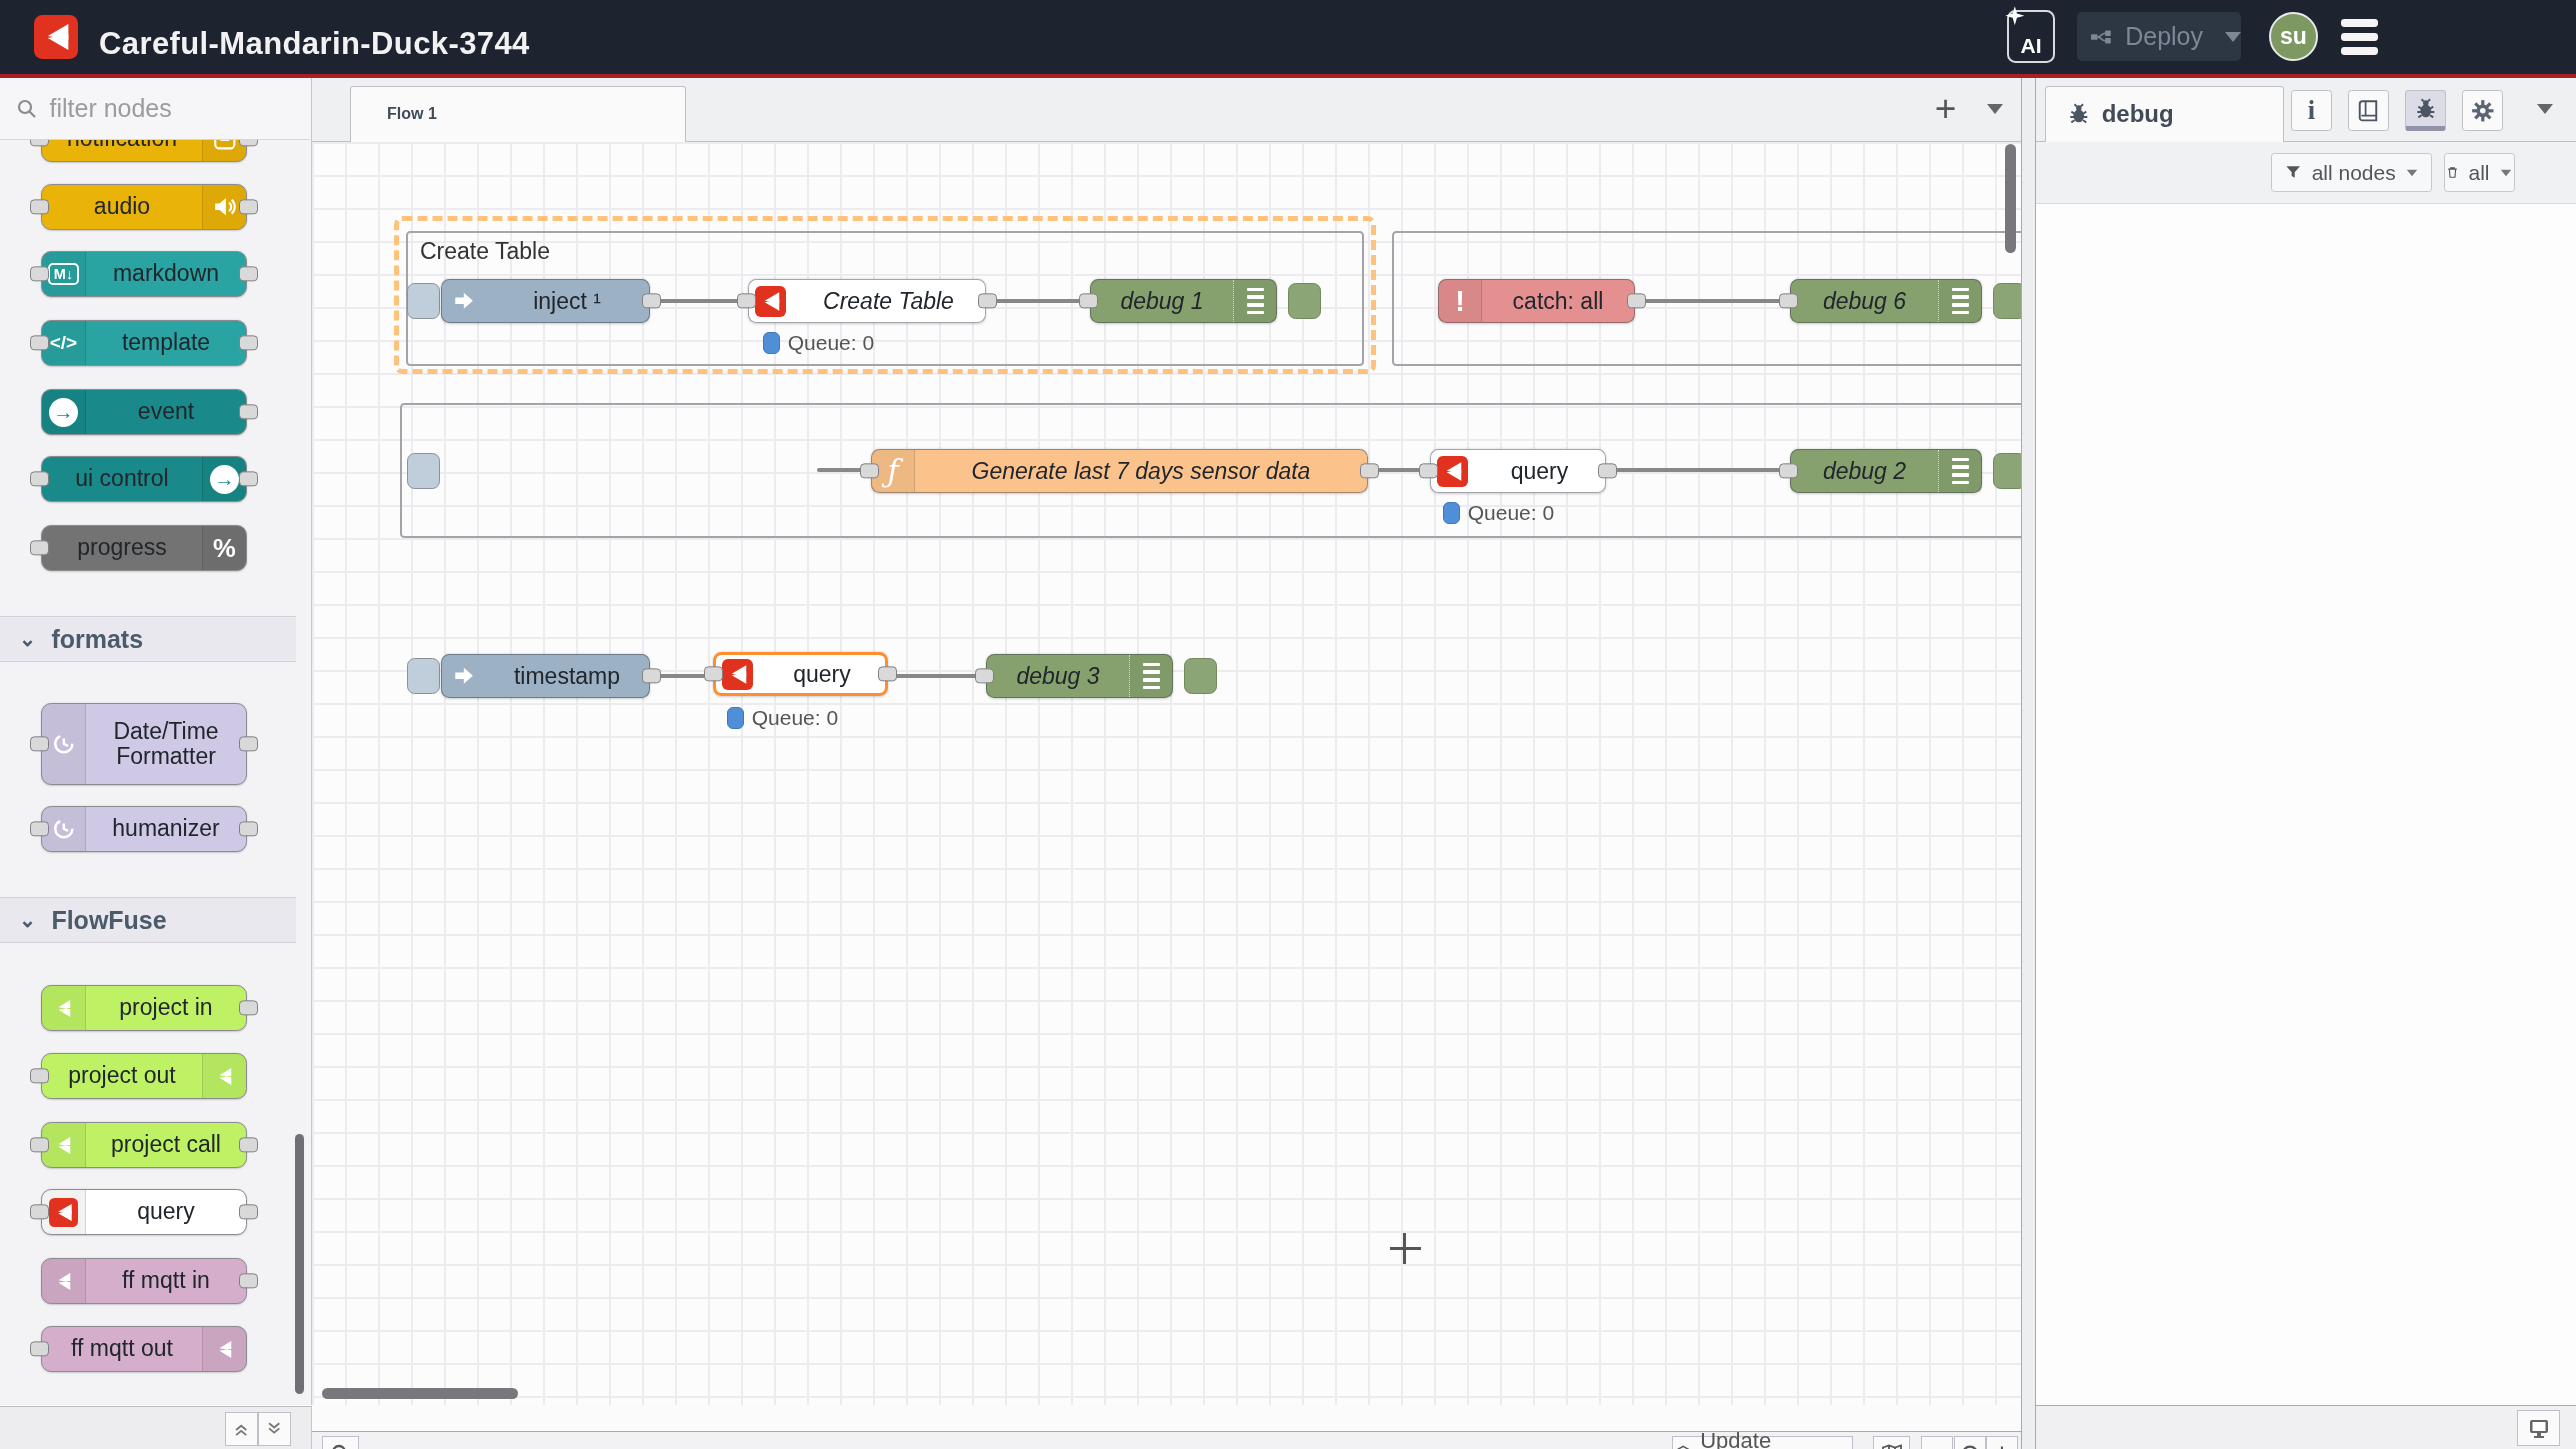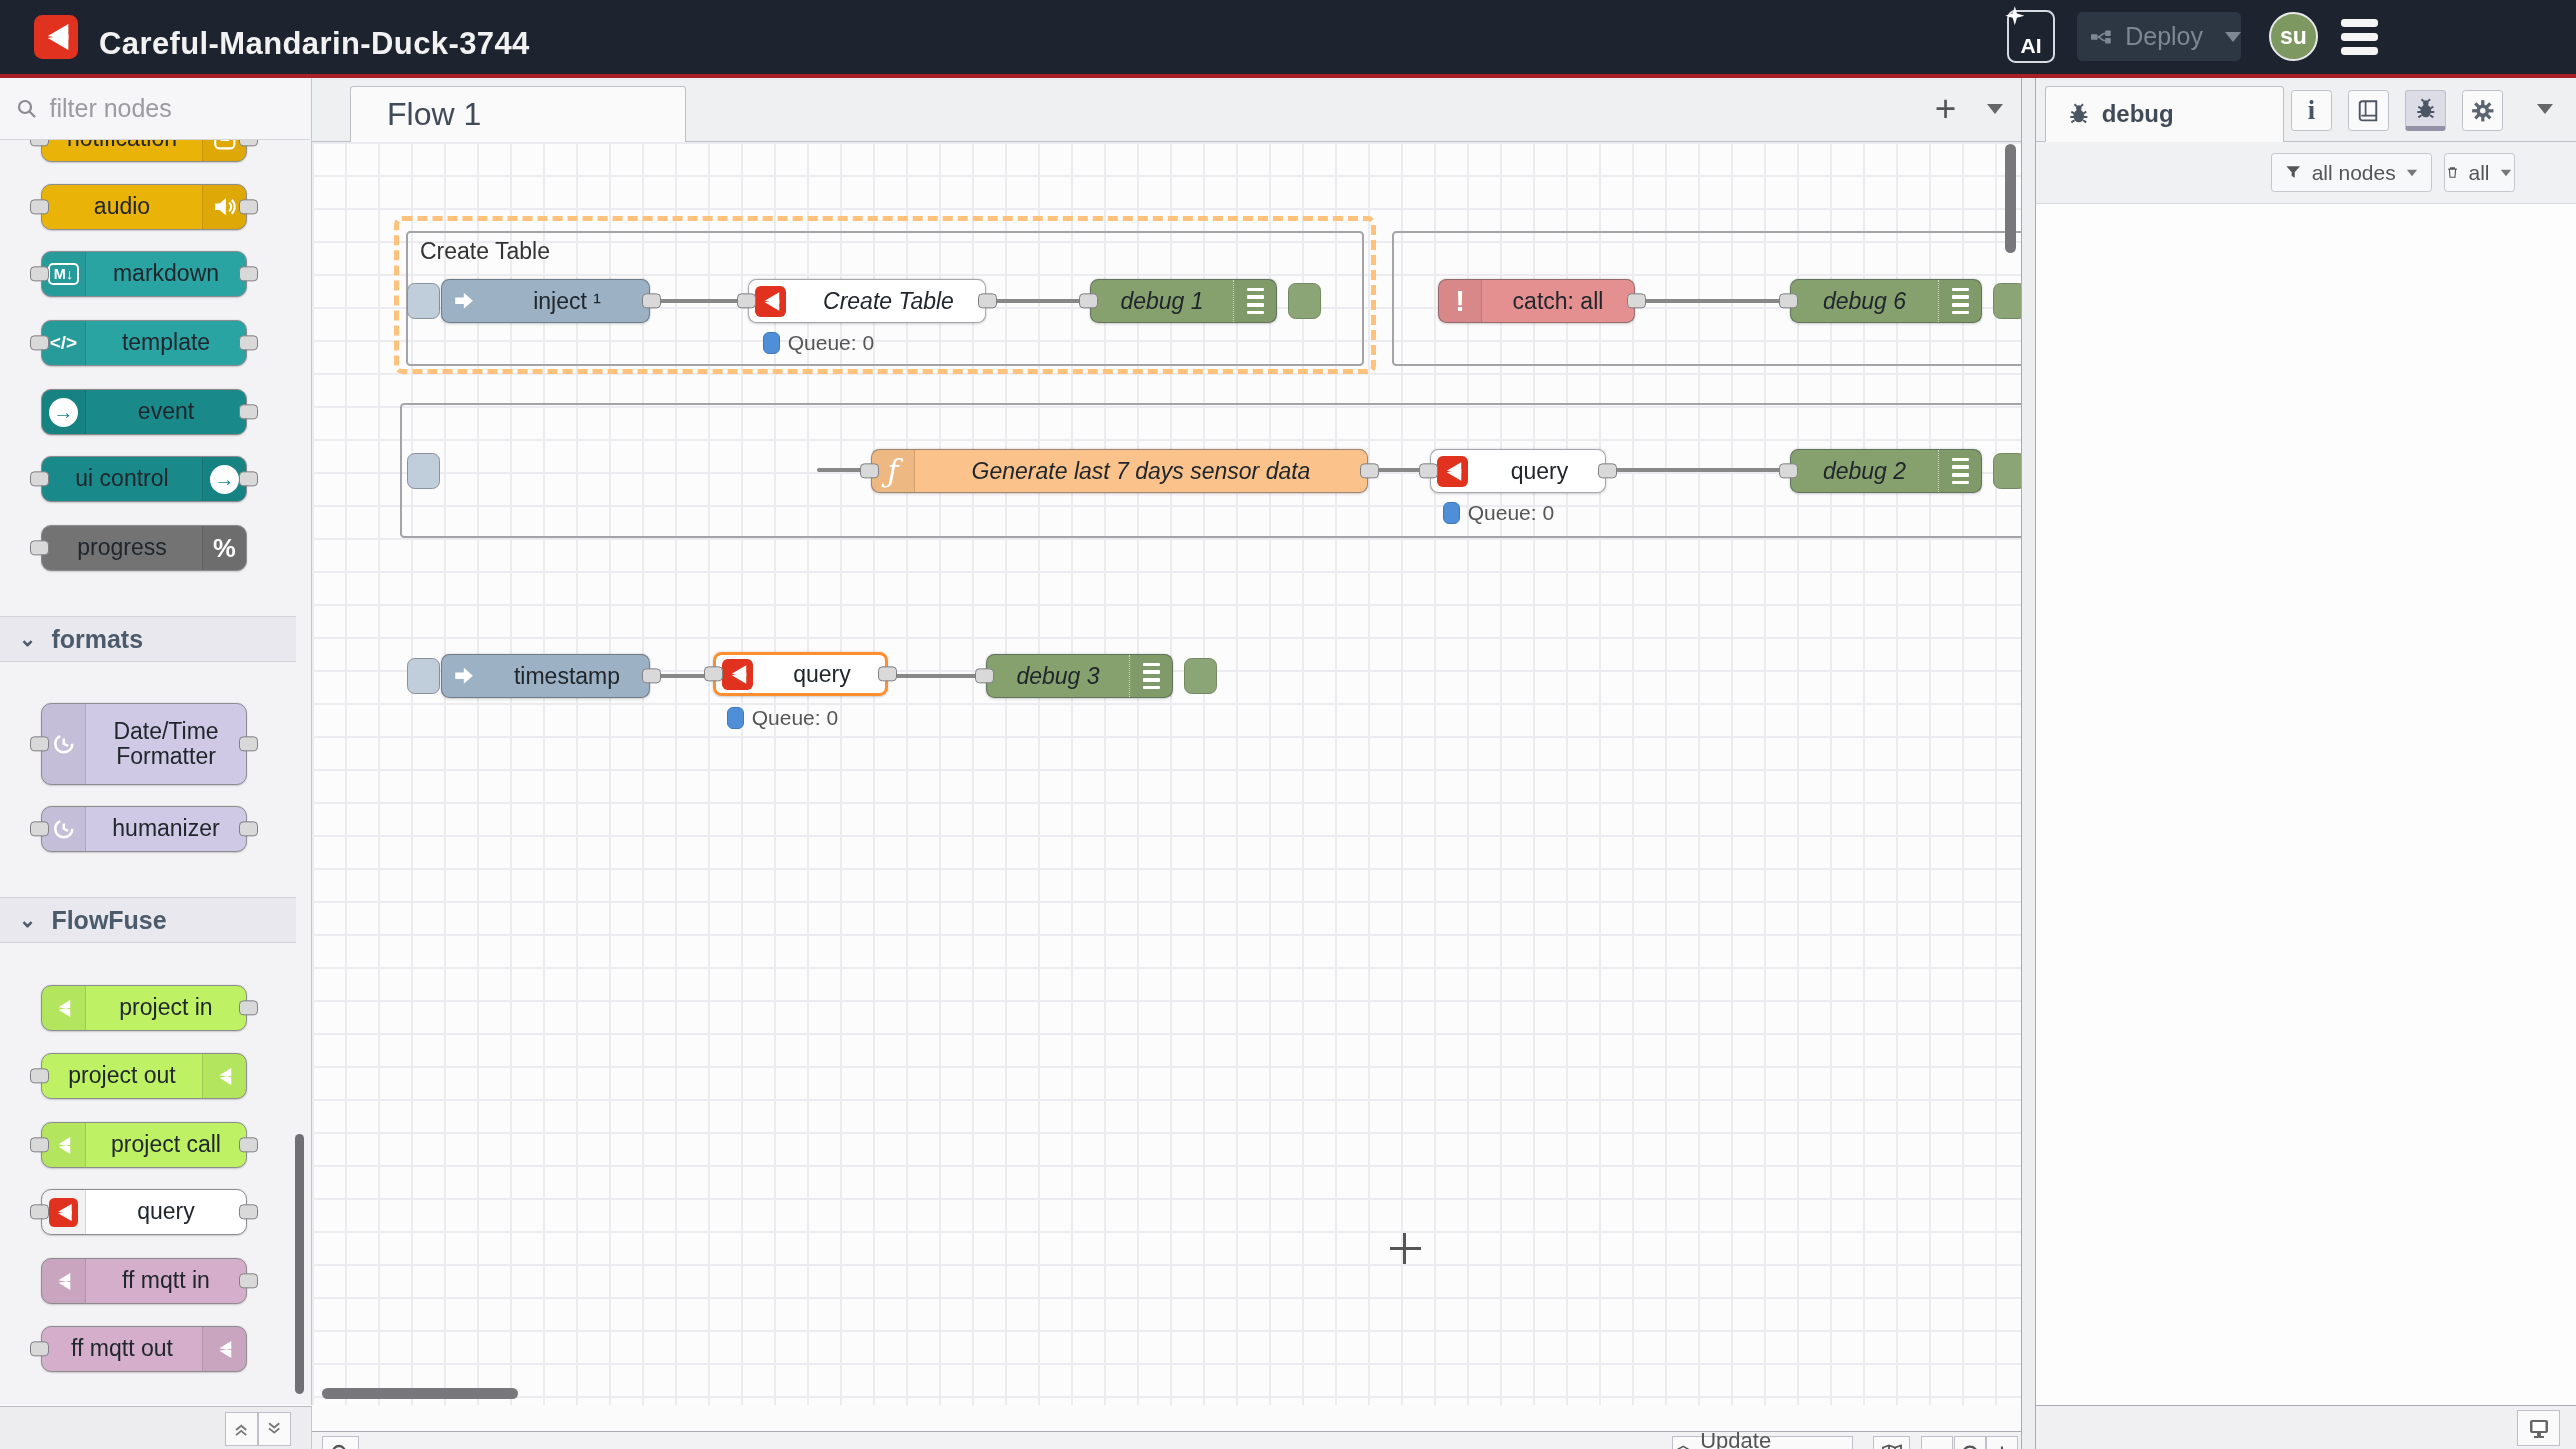--- a/index.html
+++ b/index.html
@@ -45,21 +45,21 @@
   .circ-arrow { width:29px; height:29px; background:#fff; border-radius:50%; display:flex; align-items:center; justify-content:center; font-weight:bold; font-size:20.4px; color:#19898a; }
   .md-badge { border:2.6px solid #fff; border-radius:5.1px; color:#fff; font-weight:bold; font-size:14.5px; padding:0.9px 3.4px; }
   #palette-scrollbar { position:absolute; left:295px; top:1056px; width:9.4px; height:260px; background:#6f6f75; border-radius:5.1px; z-index:6; }
   #palette-footer { position:absolute; left:0; top:1406px; width:312px; height:44px; background:#ededf0; border-top:1.7px solid #b9b9bf; border-right:1.7px solid #c6c6cc; }
   .pf-btn { position:absolute; top:5.1px; width:33px; height:34px; background:#fafafb; border:1.7px solid #bfbfc7; display:flex; align-items:center; justify-content:center; }
 
   
   #canvas { position:absolute; left:312px; top:78px; width:1709px; height:1371px; background:#fbfbfc; }
   #tabstrip { position:absolute; left:0; top:0; width:1709px; height:64px; background:#eff0f2; border-bottom:1.7px solid #bfbfc7; }
   #tab-flow1 { position:absolute; left:38px; top:7.7px; width:336px; height:56px; background:#fafafb; border:1.7px solid #bfbfc7; border-bottom:none; border-radius:3.4px 3.4px 0 0; display:flex; align-items:center; }
-  #tab-flow1 .tab-label { margin-left:36px; font-size:32px; font-weight:normal; color:#414b57; }
+  #tab-flow1 .tab-label { margin-left:36px; font-size:16px; font-weight:bold; color:#414b57; }
   #tab-add { position:absolute; left:1614px; top:8.5px; width:39px; height:44px; font-size:37px; color:#555; text-align:center; line-height:43px; }
   #tab-caret { position:absolute; left:1675px; top:25.6px; }
   #grid { position:absolute; left:0; top:64px; width:1709px; height:1263px; overflow:hidden; background-color:#fcfcfd;
     background-image:linear-gradient(#ececf0 1.7px,transparent 1.7px),linear-gradient(90deg,#ececf0 1.7px,transparent 1.7px);
     background-size:33px 33px; }
   .group { position:absolute; border:2.6px solid #a3a3a8; border-radius:4.3px; }
   .group .glabel { position:absolute; left:12px; top:5.1px; font-size:23px; color:#333; }
   .sel-dash { position:absolute; border:5.1px dashed #ffc27d; border-radius:8.5px; }
   .node { position:absolute; height:44px; border-radius:8.5px; border:1.7px solid rgba(50,60,70,.45); box-shadow:0 0.9px 2.6px rgba(0,0,0,.2); display:flex; align-items:center; font-size:23px; color:#20262c; }
   .node .lbl { flex:1; text-align:center; padding:0 13.6px; white-space:nowrap; }

